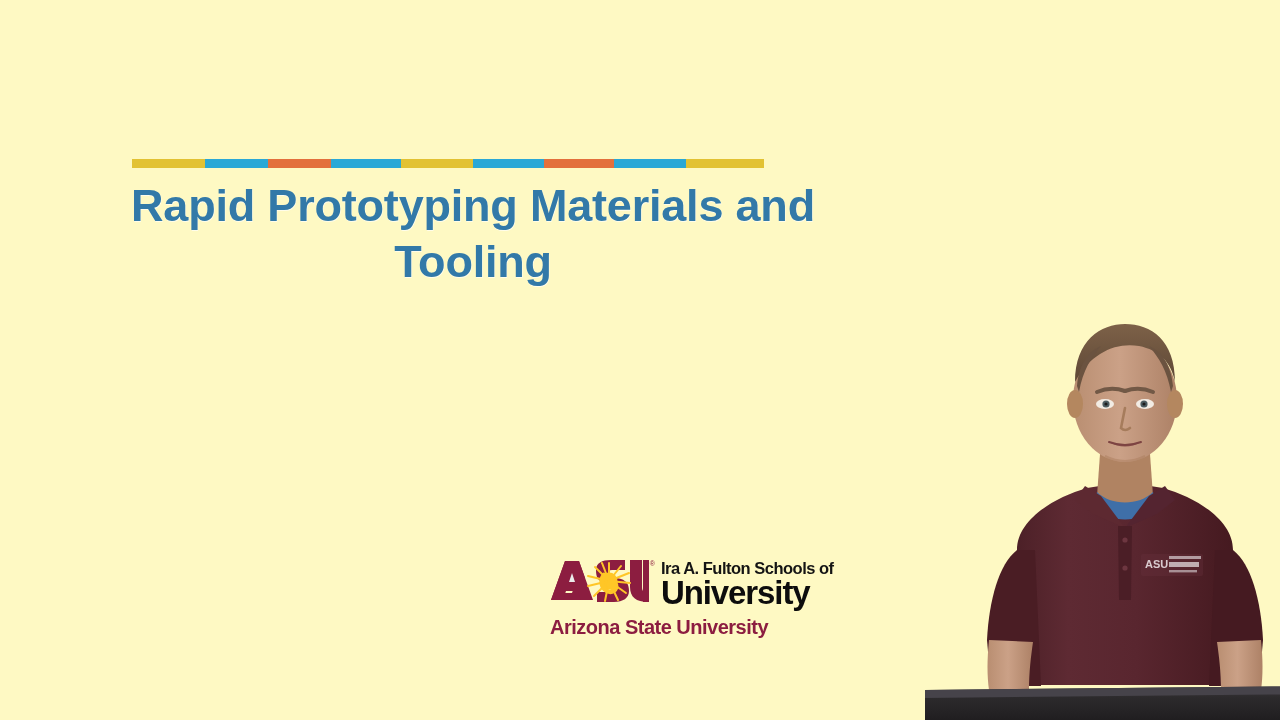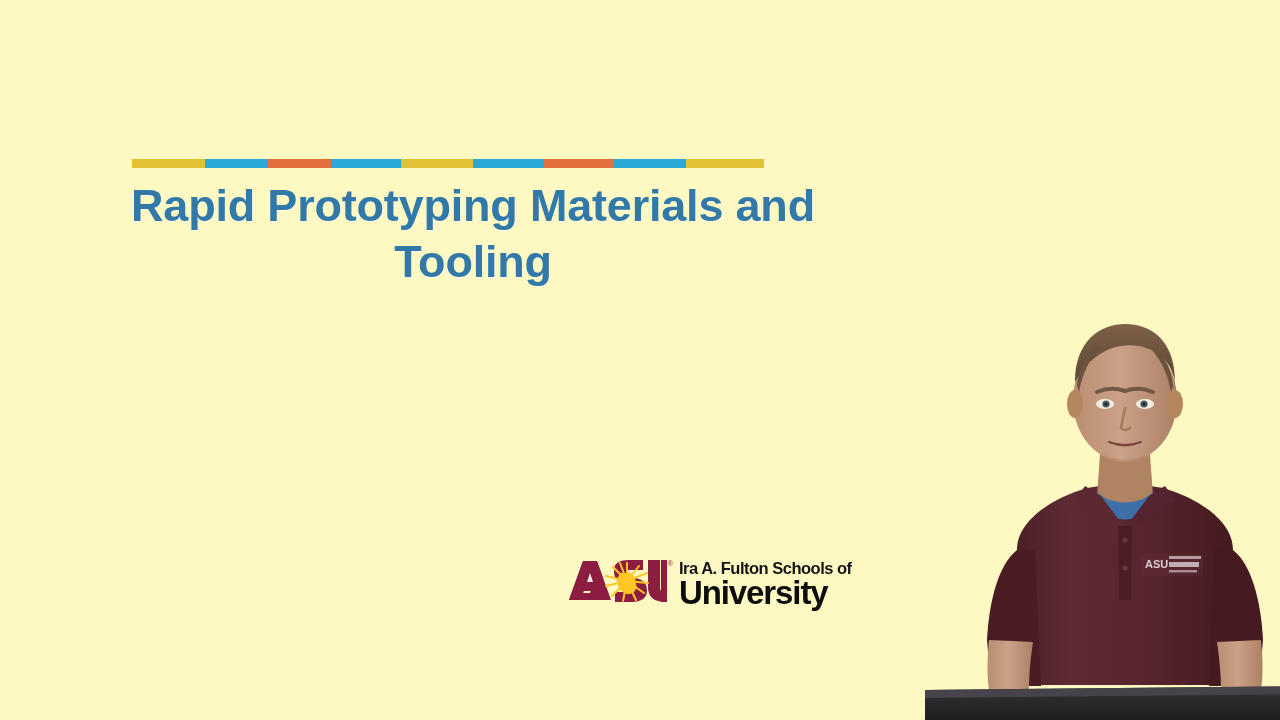--- a/index.html
+++ b/index.html
@@ -46,21 +46,20 @@
     white-space: pre-line;
   }
 
   
   #asu-logo {
     position: absolute;
     left: 550px;
     top: 558px;
     width: 320px;
     height: 84px;
-    margin-left: 18px;
   }
   #asu-logo-top {
     display: flex;
     align-items: flex-start;
     height: 50px;
   }
   
   #asu-mark {
     position: relative;
     width: 100px;
@@ -180,20 +179,21 @@
         </svg>
         <span id="asu-reg">®</span>
       </div>
 
       <div id="fulton-block">
         <div id="fulton-line1">Ira A. Fulton Schools of</div>
         <div id="fulton-line2">University</div>
       </div>
     </div>
 
+    <div id="asu-university">Arizona State University</div>
   </div>
 
   <div id="presenter">
     <svg width="400" height="420" viewBox="0 0 400 420" aria-hidden="true">
       <defs>
         <linearGradient id="shirtGrad" x1="0" y1="0" x2="1" y2="0">
           <stop offset="0%" stop-color="#4a1f26"></stop>
           <stop offset="25%" stop-color="#5e2a33"></stop>
           <stop offset="55%" stop-color="#59262f"></stop>
           <stop offset="100%" stop-color="#44191f"></stop>

